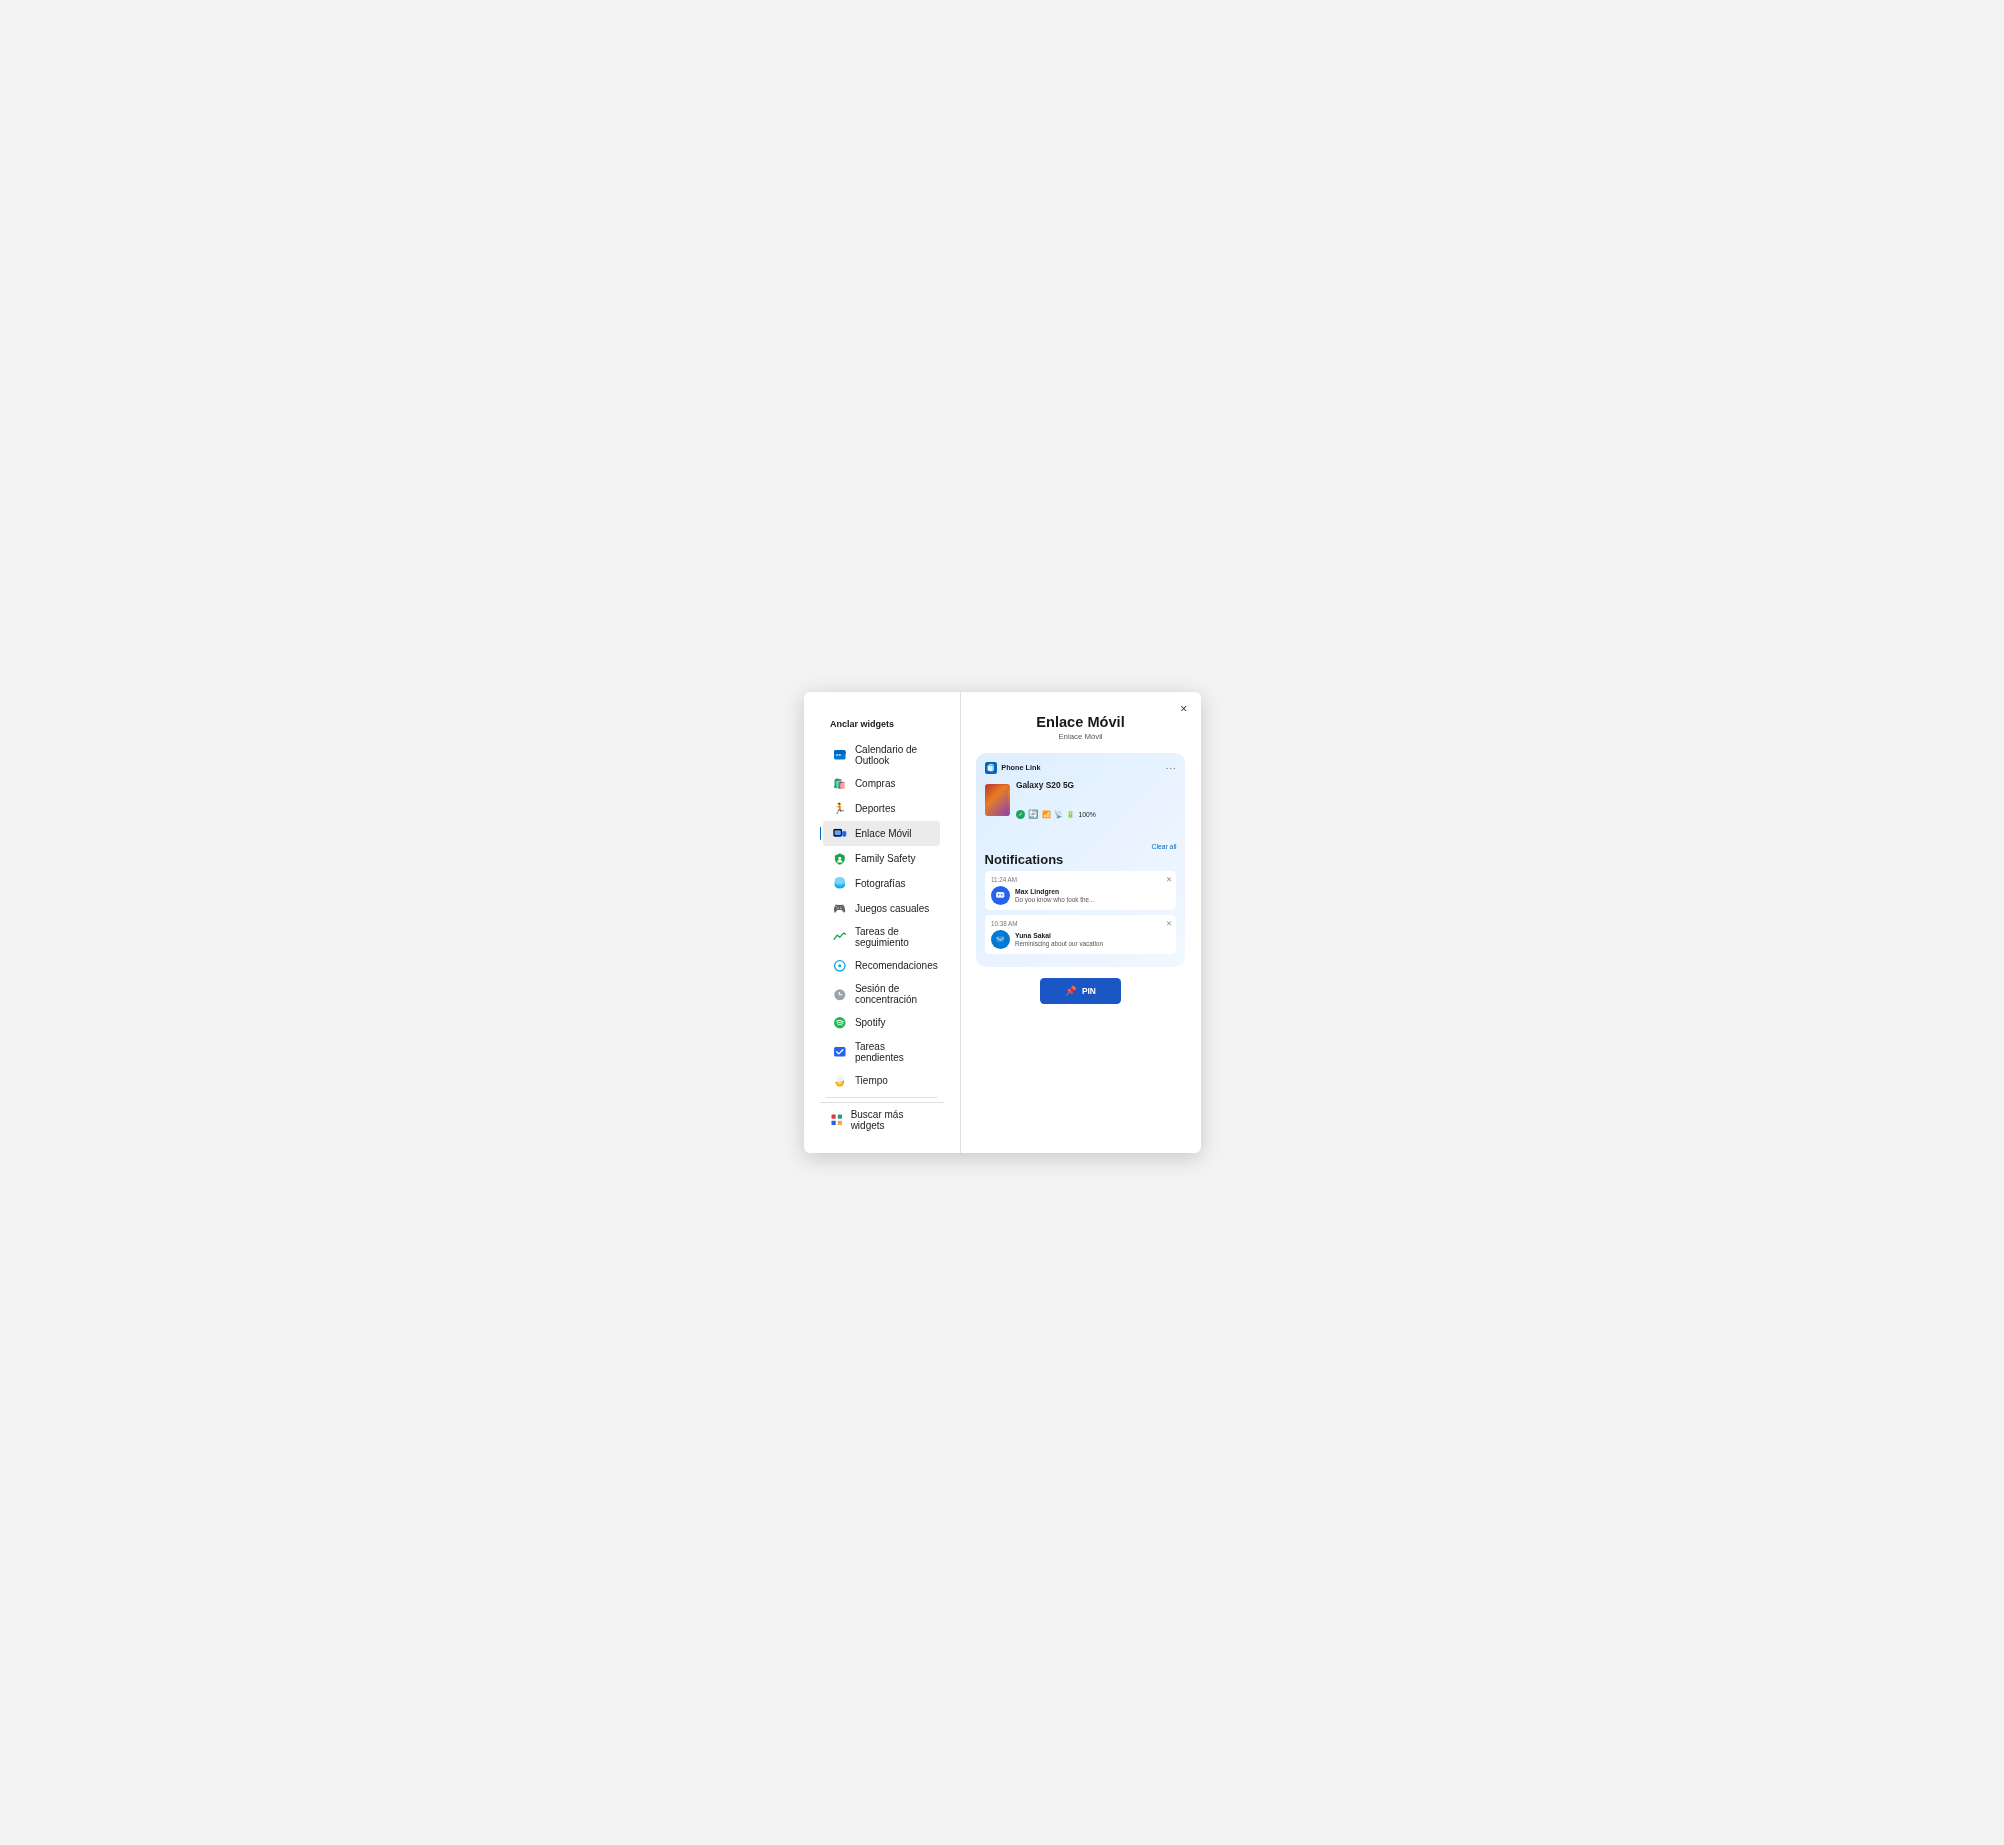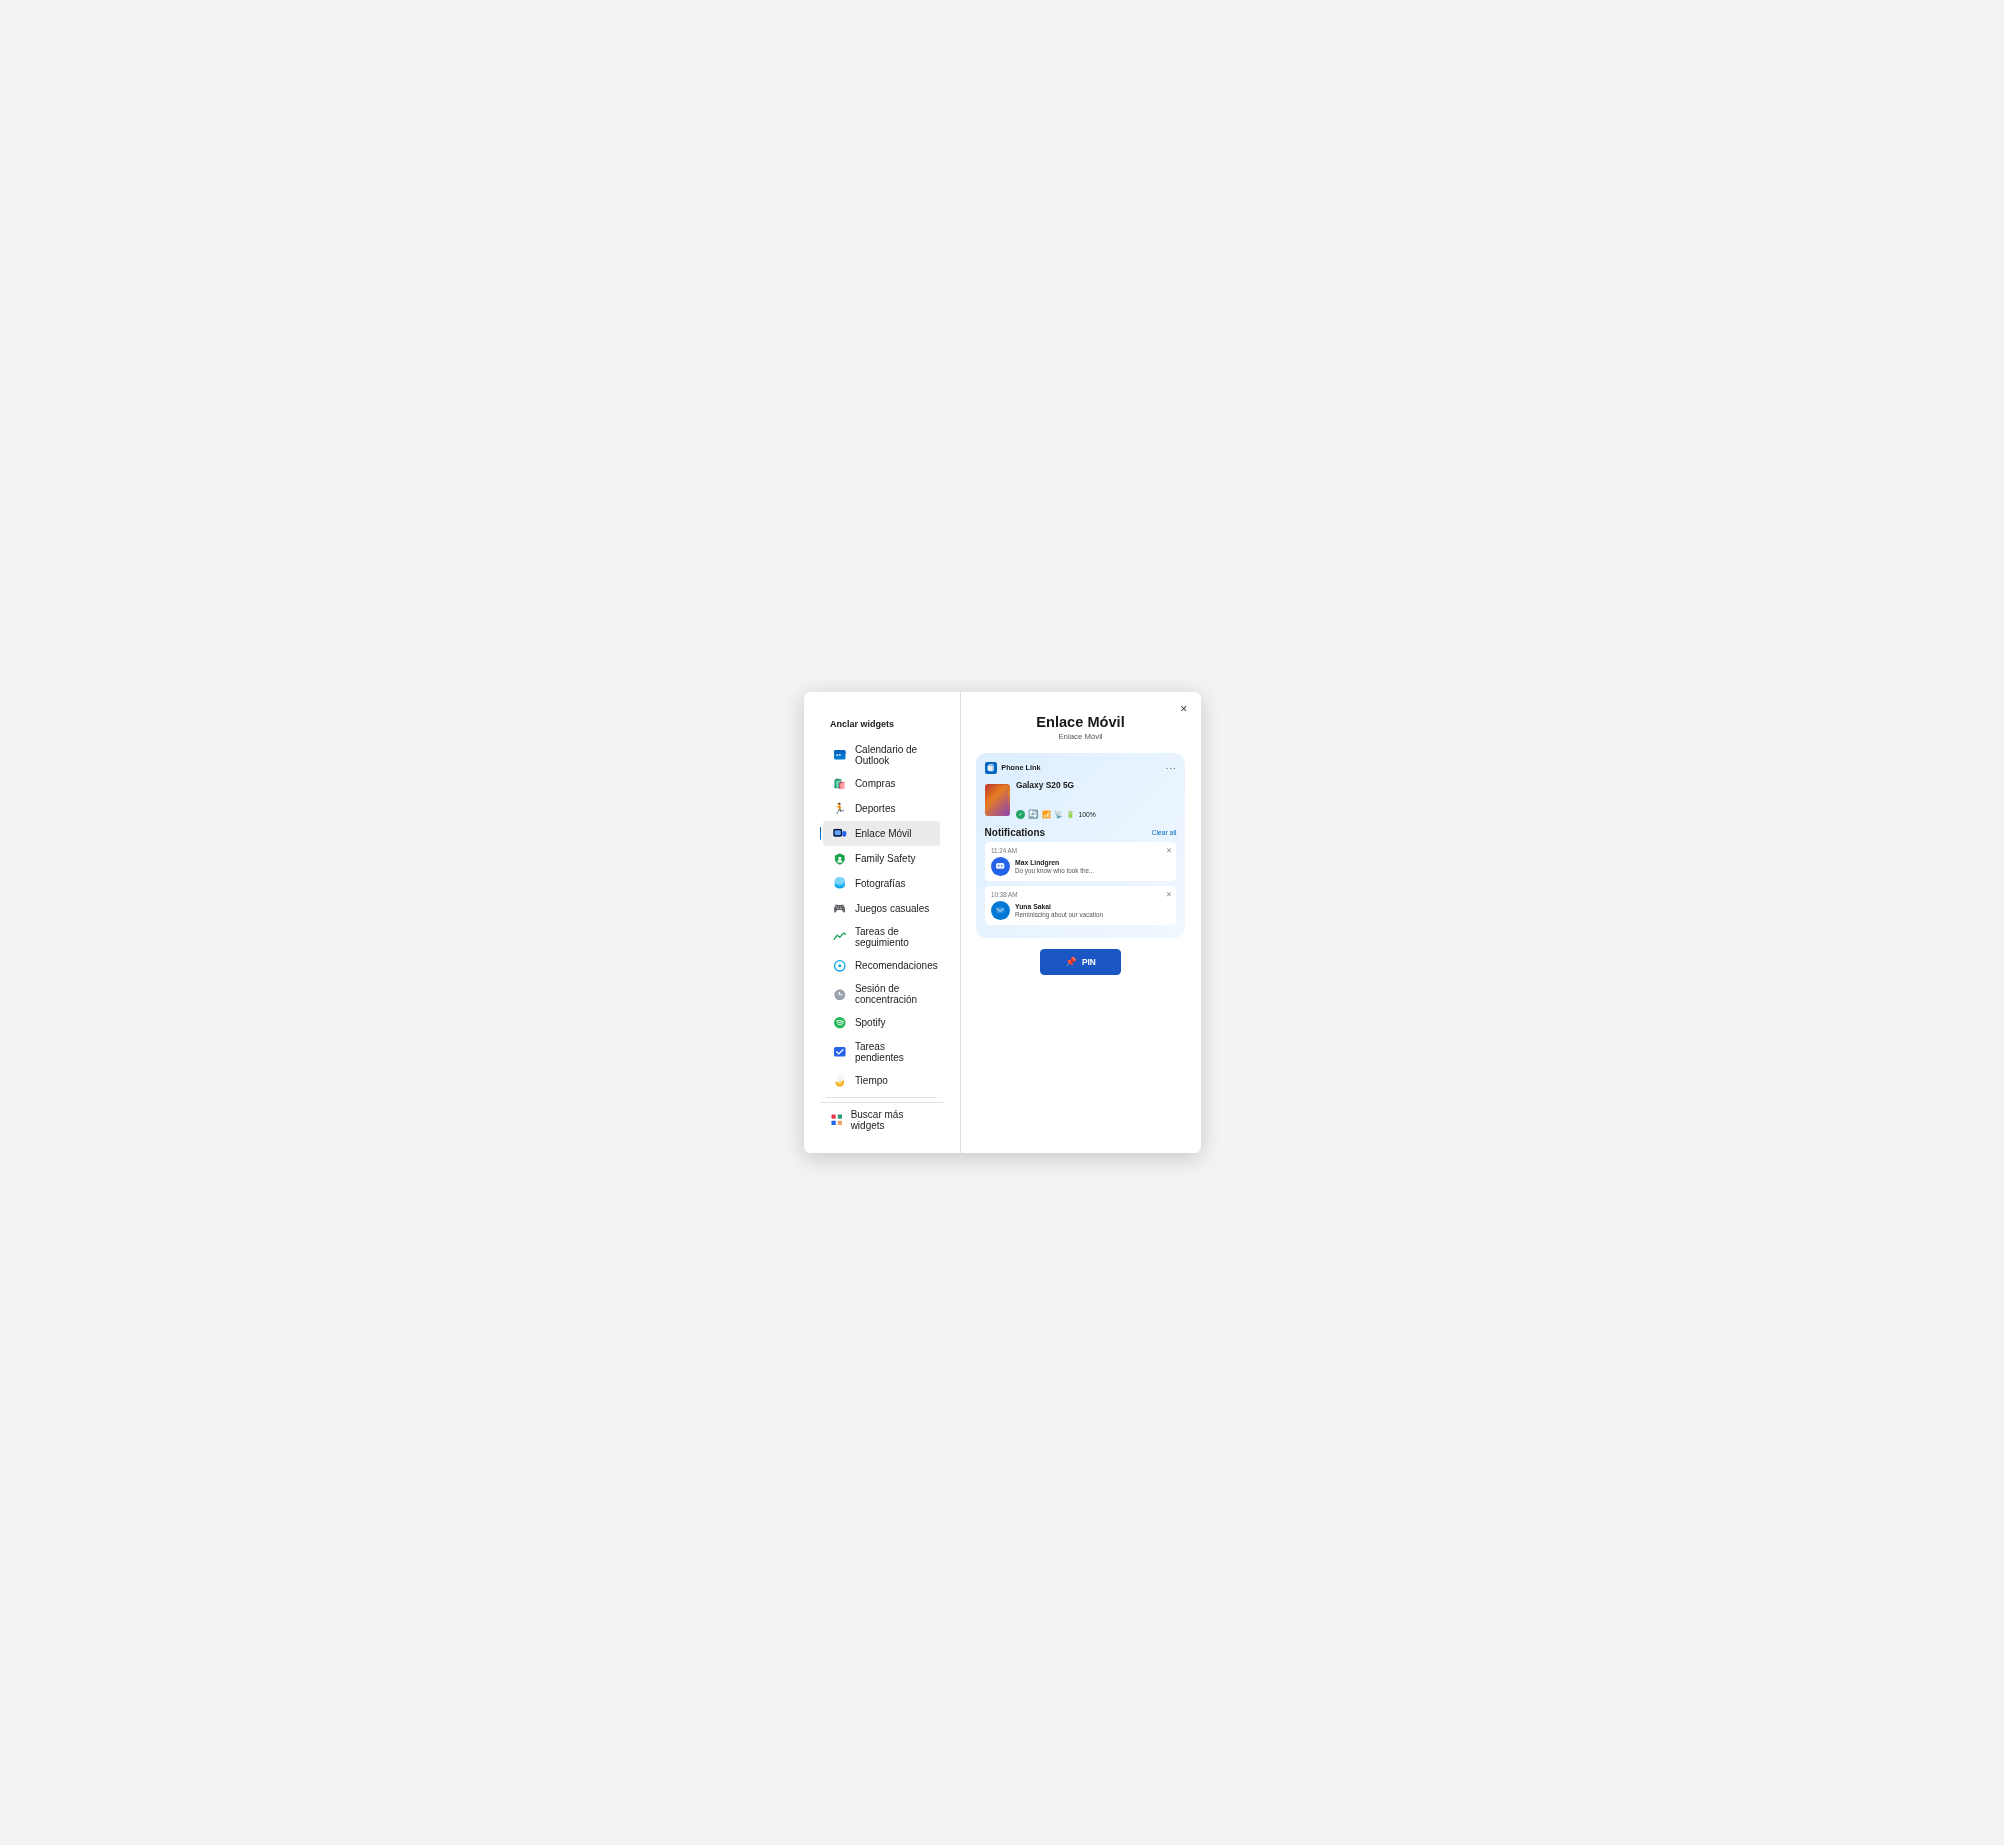--- a/index.html
+++ b/index.html
@@ -237,23 +237,24 @@
     .battery-icon { font-size: 7.3px; color: #444; }
     .battery-pct { font-size: 6.8px; color: #1a1a1a; font-weight: 500; }
     
     .notifications-header {
       display: flex;
       justify-content: space-between;
       align-items: center;
       margin-bottom: 4.2px;
     }
     .notifications-title {
-      font-size: 10px;
+      font-size: 13px;
       font-weight: 700;
       color: #1a1a1a;
+      margin-top: 25px;
     }
     .clear-all-btn {
       font-size: 6.8px;
       color: #0067c0;
       background: none;
       border: none;
       cursor: pointer;
     }
     .notification-item {
       background: #fff;

